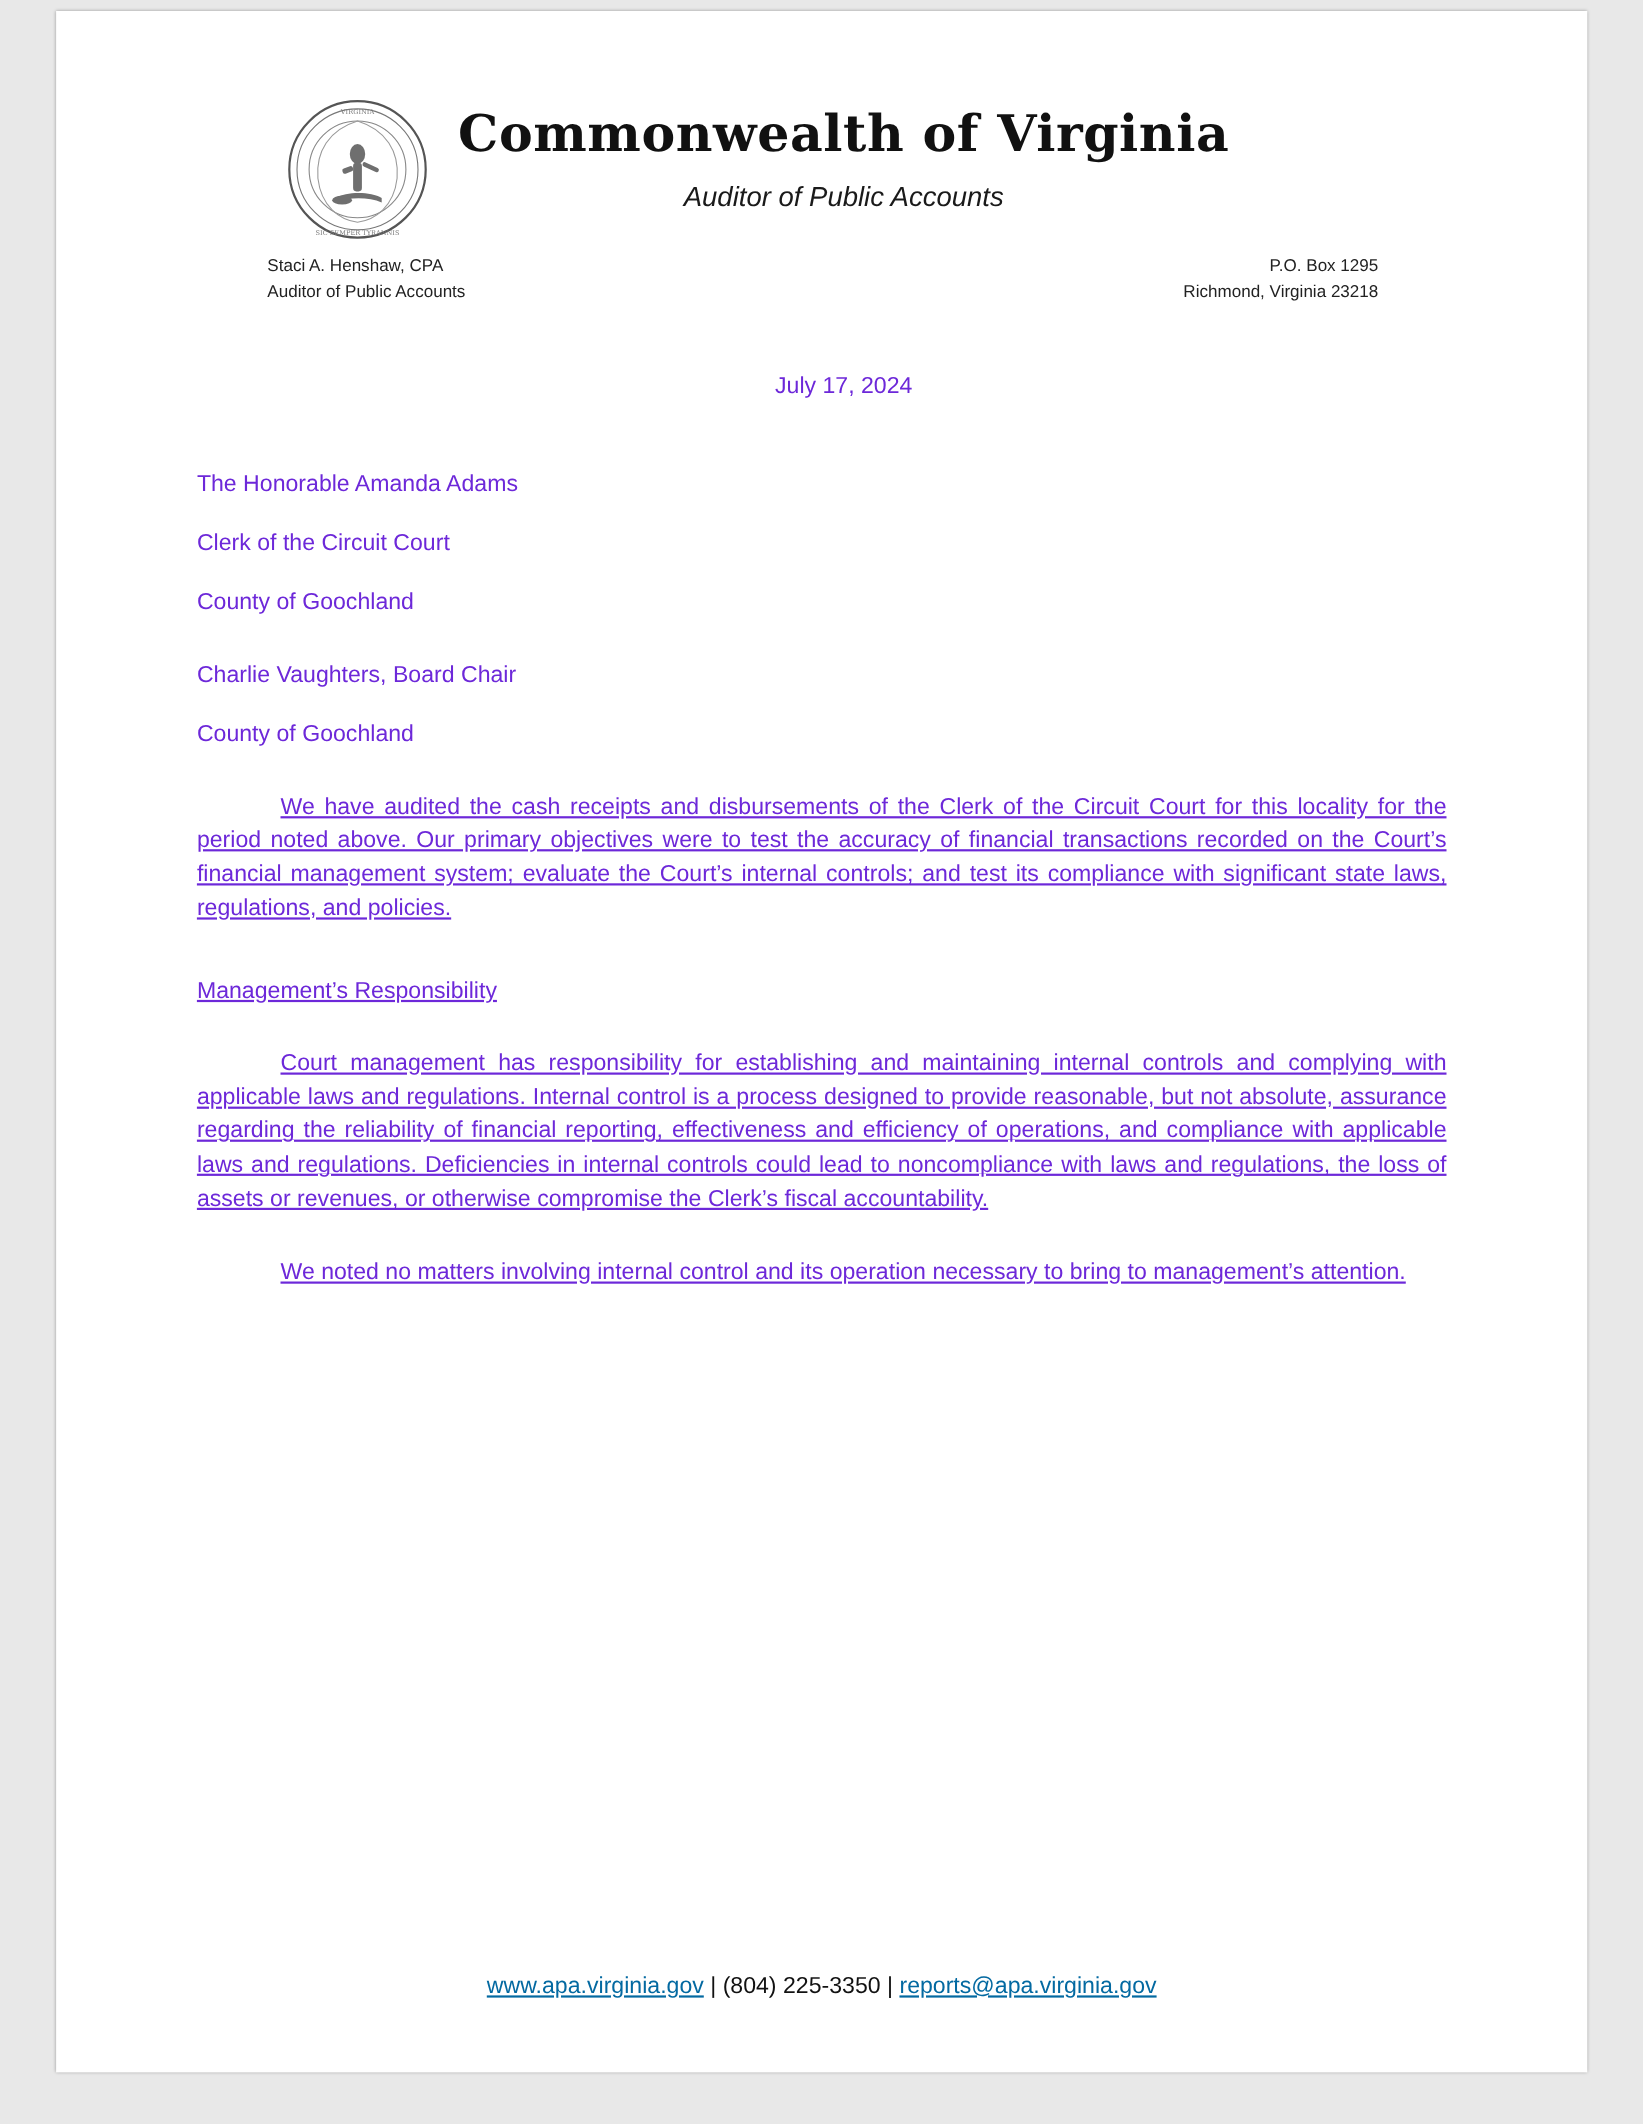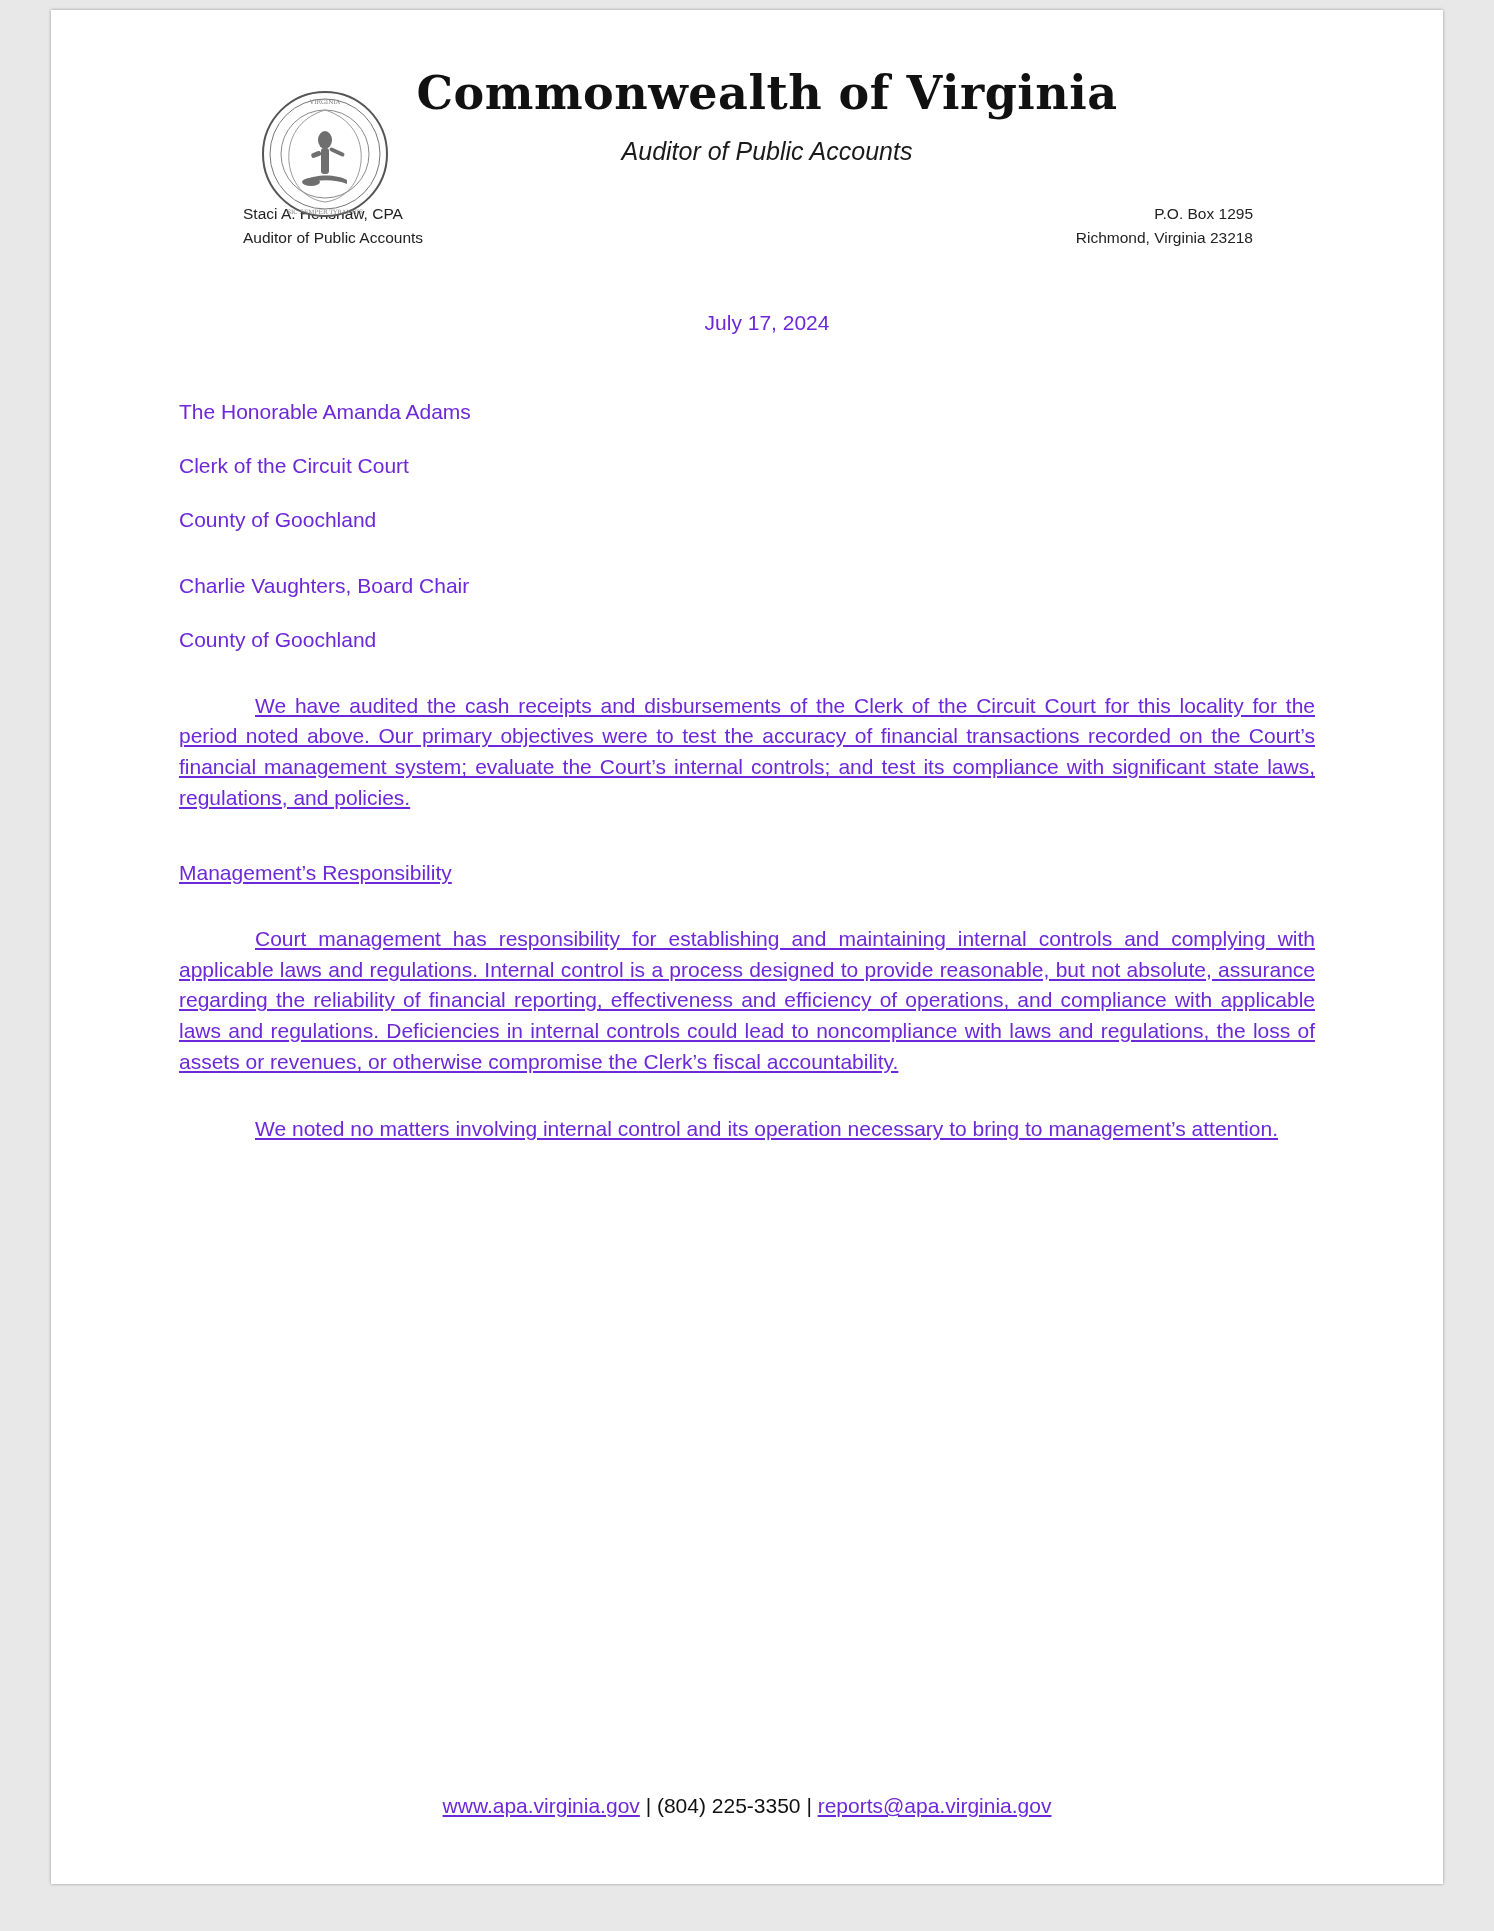--- a/index.html
+++ b/index.html
@@ -41,20 +41,21 @@
   .seal svg { display:block; }
   .lh-title {
     text-align: center;
     font-family: "DejaVu Serif", serif;
     font-weight: bold;
     font-size: 46px;
     letter-spacing: 0.5px;
     color: #111;
     margin-left: 40px;
     line-height: 1.1;
+    margin-top: 28px;
   }
   .lh-sub {
     text-align: center;
     font-family: "Liberation Sans", sans-serif;
     font-style: italic;
     font-size: 25px;
     color: #1a1a1a;
     margin-top: 18px;
     margin-left: 40px;
   }
@@ -100,21 +101,21 @@
   .footer {
     position: absolute;
     left: 0;
     right: 0;
     bottom: 66px;
     text-align: center;
     font-size: 21px;
     color: #111;
   }
   .footer a {
-    color: #6d28d9;
+    color: #0369a1;
   }
   .footer .sep { color: #111; }
 </style>
 </head>
 <body>
 
 <div class="page-wrap">
   <div class="page">
 
     <div class="letterhead">

